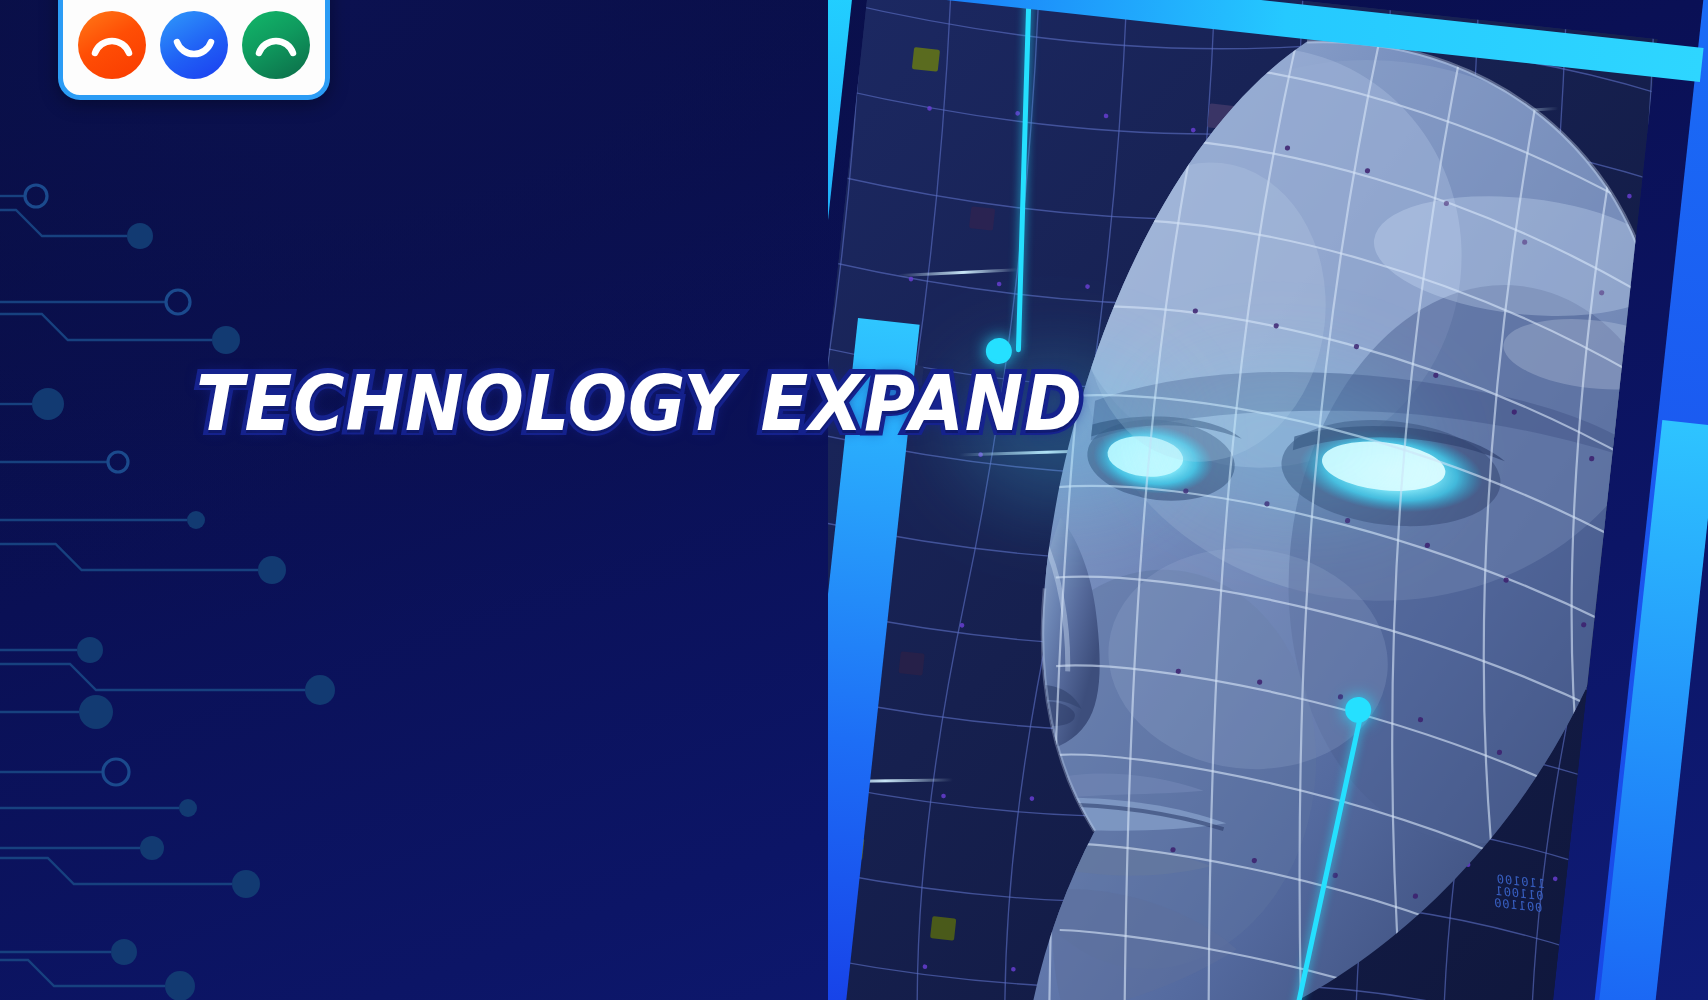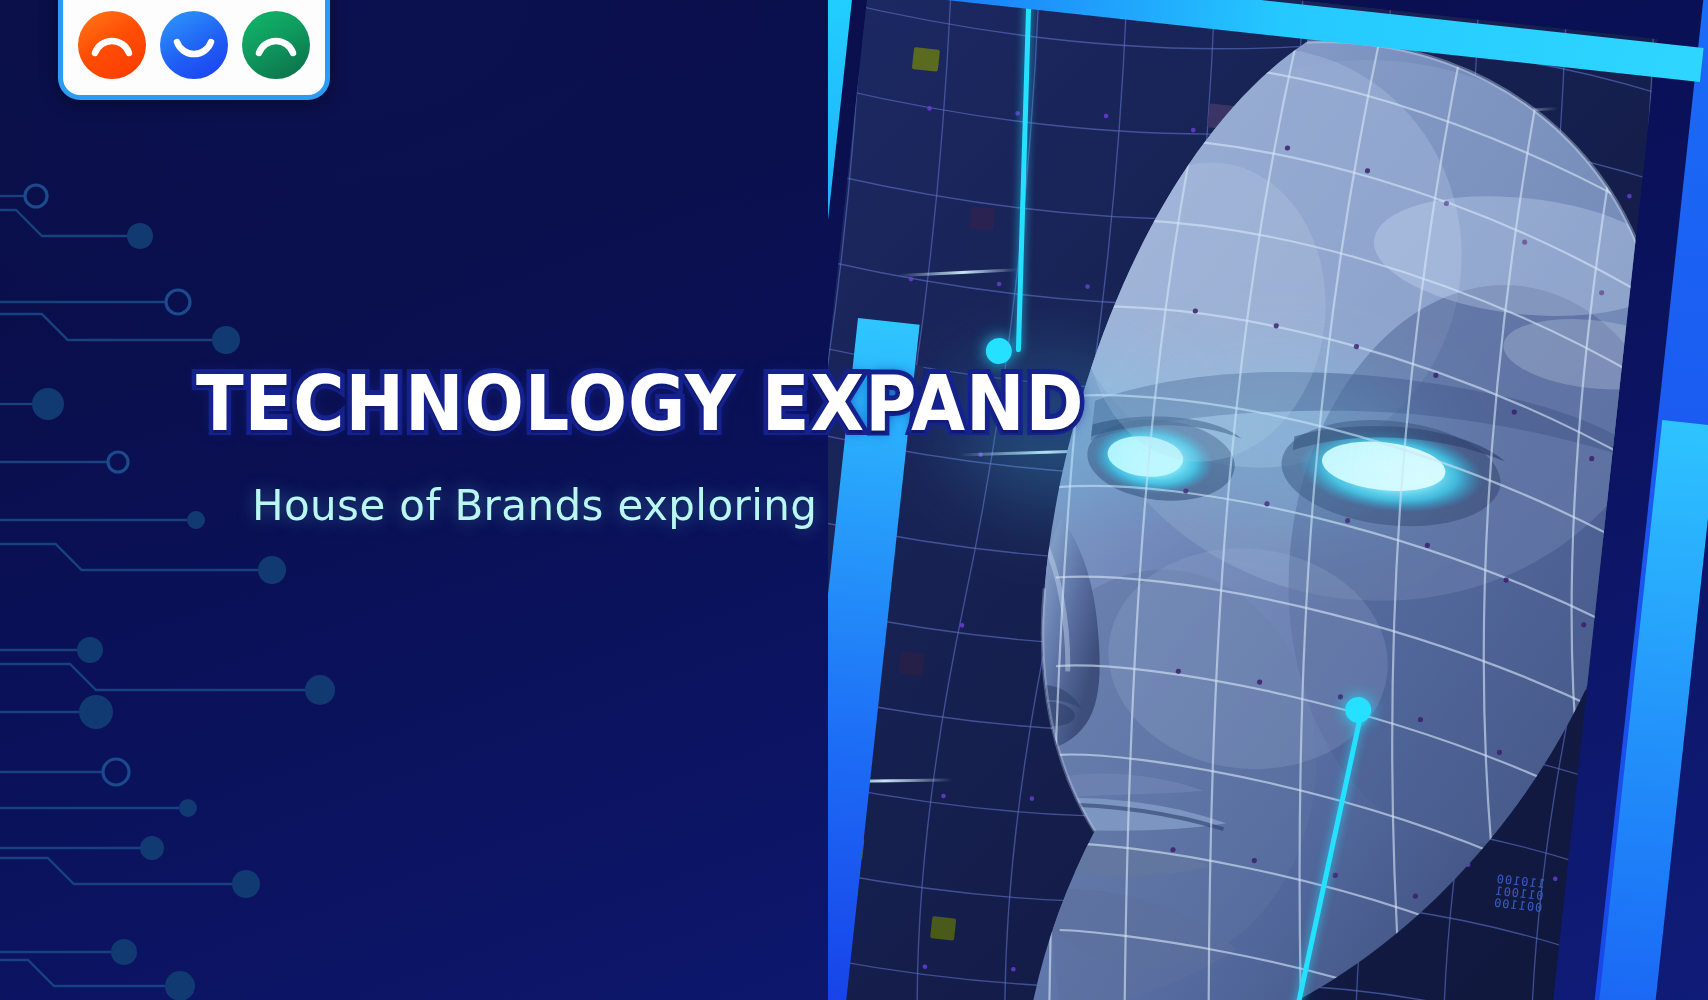--- a/index.html
+++ b/index.html
@@ -4,20 +4,21 @@
 <style>
   * { margin:0; padding:0; box-sizing:border-box; }
   html,body { width:1708px; height:1000px; overflow:hidden; background:#060b2e; }
   body { font-family:"Liberation Sans", sans-serif; }
 
   #stage {
     position:relative; width:1708px; height:1000px; overflow:hidden;
     background:
       radial-gradient(ellipse 1400px 900px at 20% 0%, #0b1150 0%, rgba(11,17,80,0) 70%),
       linear-gradient(160deg, #070c3a 0%, #0a1055 38%, #0c1566 70%, #0f1c78 100%);
+    font-style: italic;
   }
 
   
   .circuit { position:absolute; left:0; top:0; width:560px; height:1000px; z-index:2; pointer-events:none; }
 
   
   .logo-badge {
     position:absolute; left:58px; top:-34px; width:272px; height:134px;
     background:#fdfdfd; border-radius:22px;
     border:5px solid #2b9cf5;
@@ -172,21 +173,20 @@
     <div class="logo-dot ld-green">
       <svg viewBox="0 0 68 68">
           <path d="M17 42 A18 18 0 0 1 51 42" fill="none" stroke="#fff" stroke-width="6.5" stroke-linecap="round"></path>
         </svg>
     </div>
   </div>
 
   <div class="headline-wrap">
     <div class="headline">TECHNOLOGY EXPAND</div>
   </div>
-  <div class="subhead">House of Brands exploring</div>
 
   <div class="visual">
 
     <div class="bar bar-right-out"></div>
     <div class="bar bar-main"></div>
 
     <div class="frame">
       <div class="frame-inner">
 
         <svg class="grid-bg" viewBox="0 0 790 1090" preserveAspectRatio="none">

